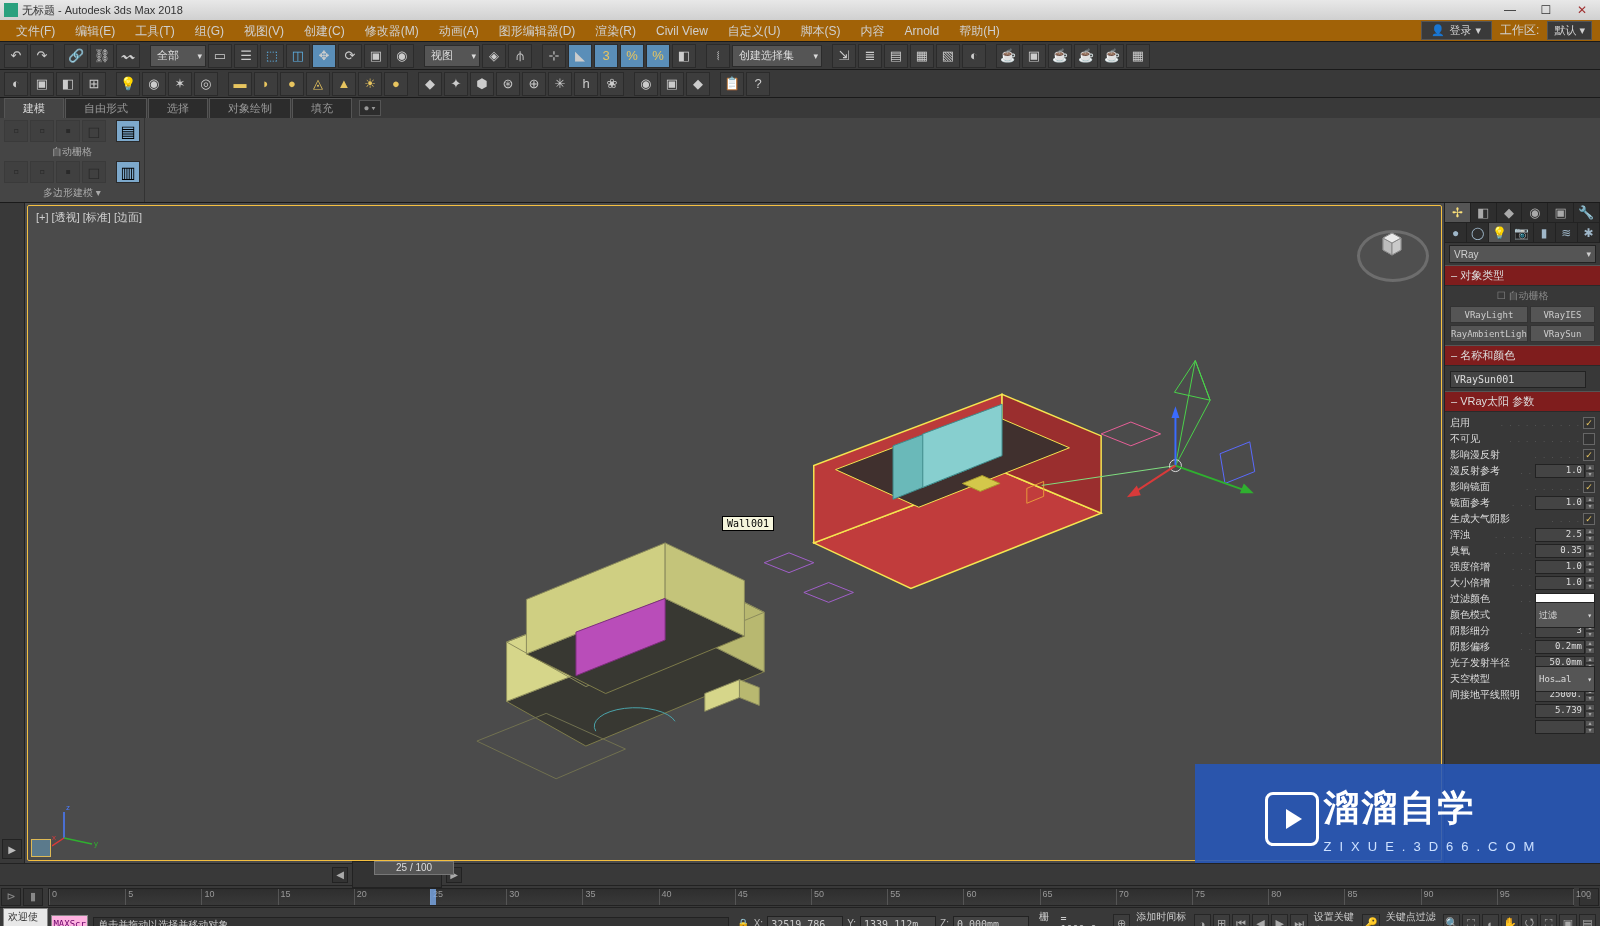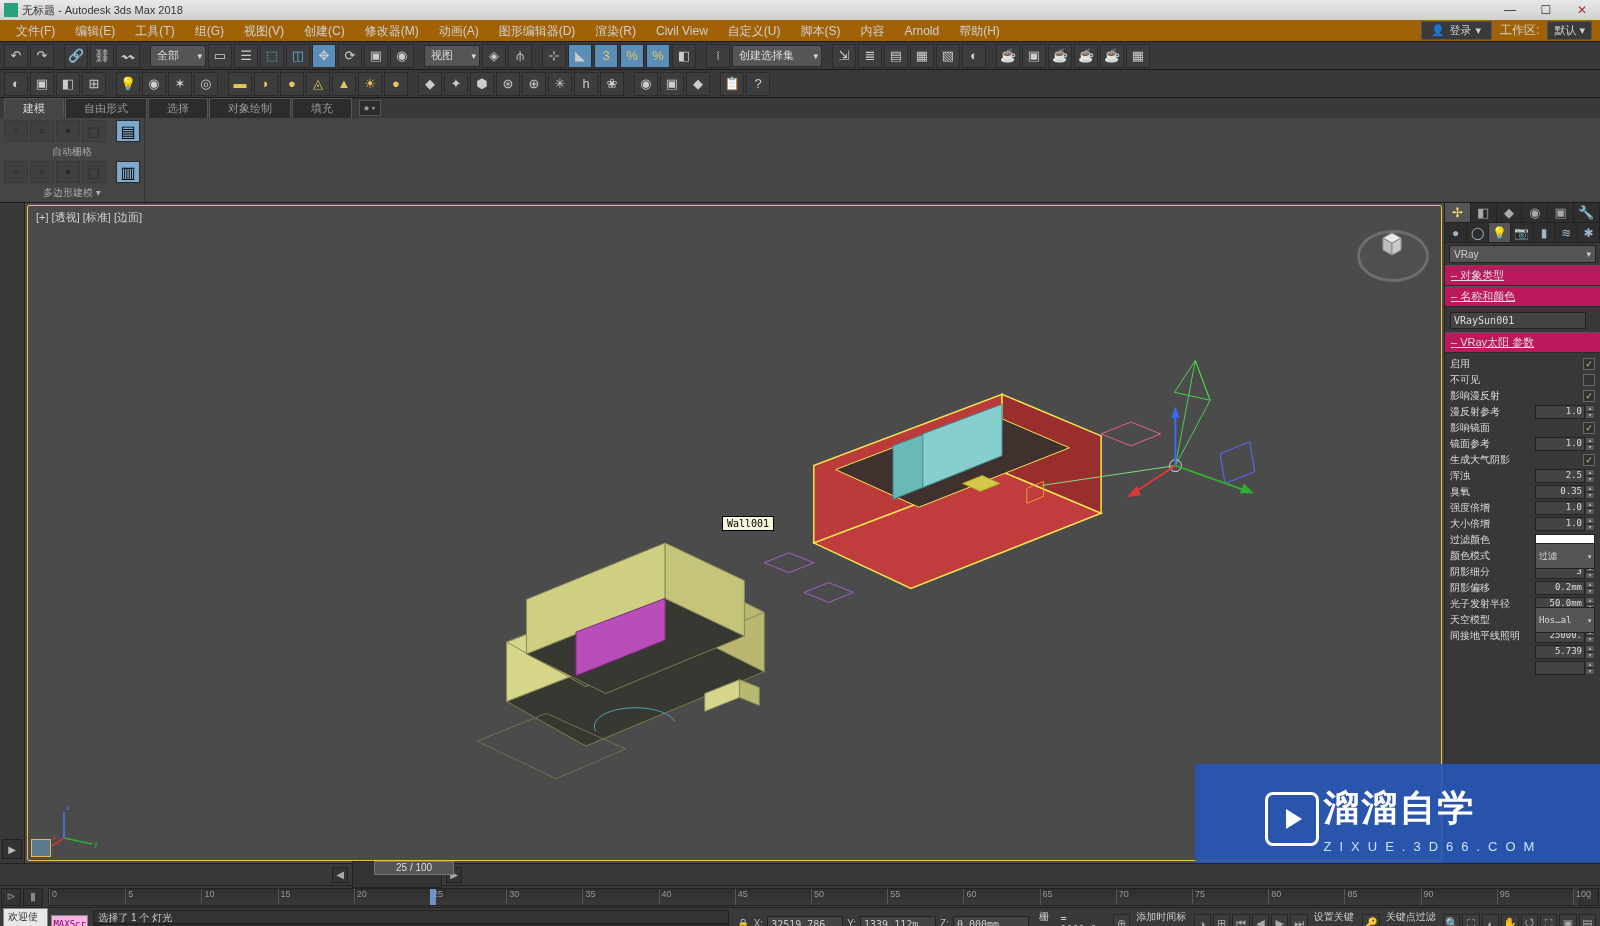--- a/index.html
+++ b/index.html
@@ -71,21 +71,21 @@
 
 .cmd-panel { width: 156px; background: #383838; border-left: 1px solid #222; display: flex; flex-direction: column; font-size: 11px; color: #d0d0d0; }
 .cmd-tabs { display: flex; height: 20px; background: #2e2e2e; border-bottom: 1px solid #222;}
 .cmd-tabs .ct { flex: 1; display: flex; align-items: center; justify-content: center; border-right: 1px solid #222; cursor: pointer; color:#aaa; font-size:13px;}
 .cmd-tabs .ct.active { background: #555; color: #fde27a;}
 .cmd-subtabs { display: flex; height: 20px; background: #2e2e2e; border-bottom: 1px solid #222;}
 .cmd-subtabs .st { flex:1; display:flex; align-items:center; justify-content:center; border-right:1px solid #222; cursor:pointer; color:#9fb7c9; font-size:12px;}
 .cmd-subtabs .st.active { background:#555; color:#f5c040;}
 .cmd-dropdown { margin: 2px 4px; height: 18px; background: #555; border: 1px solid #222; padding: 0 4px; display:flex; align-items:center; position:relative; font-size:10px;}
 .cmd-dropdown::after { content:"▾"; position:absolute; right:4px; font-size:9px;}
-.rollout-hdr { background: #be185d; padding: 2px 6px; font-size: 11px; color: #ddd; border-top: 1px solid #555; border-bottom: 1px solid #2a2a2a; cursor:pointer;text-decoration:underline;}
+.rollout-hdr { background: #7f1d1d; padding: 2px 6px; font-size: 11px; color: #ddd; border-top: 1px solid #555; border-bottom: 1px solid #2a2a2a; cursor:pointer;}
 .rollout-hdr::before { content: "– "; }
 .rollout-body { padding: 3px 5px; }
 .obj-types { display: grid; grid-template-columns: 1fr 1fr; gap: 2px; }
 .obj-btn { background: #555; border: 1px solid #333; height: 17px; font-size: 9px; display:flex; align-items:center; justify-content:center; cursor:pointer; color:#ccc; font-family: monospace;}
 .name-row { display:flex; gap:15px; margin-top:2px;}
 .name-field { flex:1; height:17px; background:#444; border:1px solid #222; color:#ddd; padding:0 3px; font-size:10px; font-family: monospace;}
 .color-swatch { width: 17px; height: 17px; background:#bfbfbf; border:1px solid #222; cursor:pointer;}
 .param-row { display:flex; align-items:center; height: 16px; margin-bottom: 0px; font-size: 10px;}
 .param-row .lbl { flex:1; white-space:nowrap; overflow:hidden; color:#ddd;}
 .param-row .dots { flex:0 0 auto; color:#666; letter-spacing:2px; font-size:8px; overflow:hidden; padding:0 2px;}
@@ -395,20 +395,29 @@
       <div class="st">◯</div>
       <div class="st active">💡</div>
       <div class="st">📷</div>
       <div class="st">▮</div>
       <div class="st">≋</div>
       <div class="st">✱</div>
     </div>
     <div class="cmd-dropdown">VRay</div>
 
     <div class="rollout-hdr">对象类型</div>
+    <div class="rollout-body">
+      <div style="text-align:center; font-size:10px; color:#888;">☐ <span>自动栅格</span></div>
+      <div class="obj-types" style="margin-top:3px;">
+        <div class="obj-btn">VRayLight</div>
+        <div class="obj-btn">VRayIES</div>
+        <div class="obj-btn">RayAmbientLigh</div>
+        <div class="obj-btn">VRaySun</div>
+      </div>
+    </div>
 
     <div class="rollout-hdr">名称和颜色</div>
     <div class="rollout-body">
       <div class="name-row">
         <input class="name-field" value="VRaySun001" style="">
         <div class="color-swatch"></div>
       </div>
     </div>
 
     <div class="rollout-hdr">VRay太阳 参数</div>
@@ -613,21 +622,20 @@
       <div class="tick" style="left: 100%;">100</div>
       <div class="marker"></div>
     </div>
   <div class="key-btn">▫</div>
 </div>
 
 <div class="statusbar">
   <div class="welcome-btn">欢迎使用</div>
   <div class="script-ind">MAXScr</div>
   <div class="prompt-block">
-    <div class="l">选择了 1 个 灯光</div>
     <div class="l">单击并拖动以选择并移动对象</div>
   </div>
   <div class="coords">
     <span style="color:#e8c55f;">🔒</span>
     <span class="lbl">X:</span>
       <div class="val">32519.786</div>
     <span class="lbl">Y:</span>
       <div class="val">1339.112m</div>
     <span class="lbl">Z:</span>
       <div class="val">0.000mm</div>

